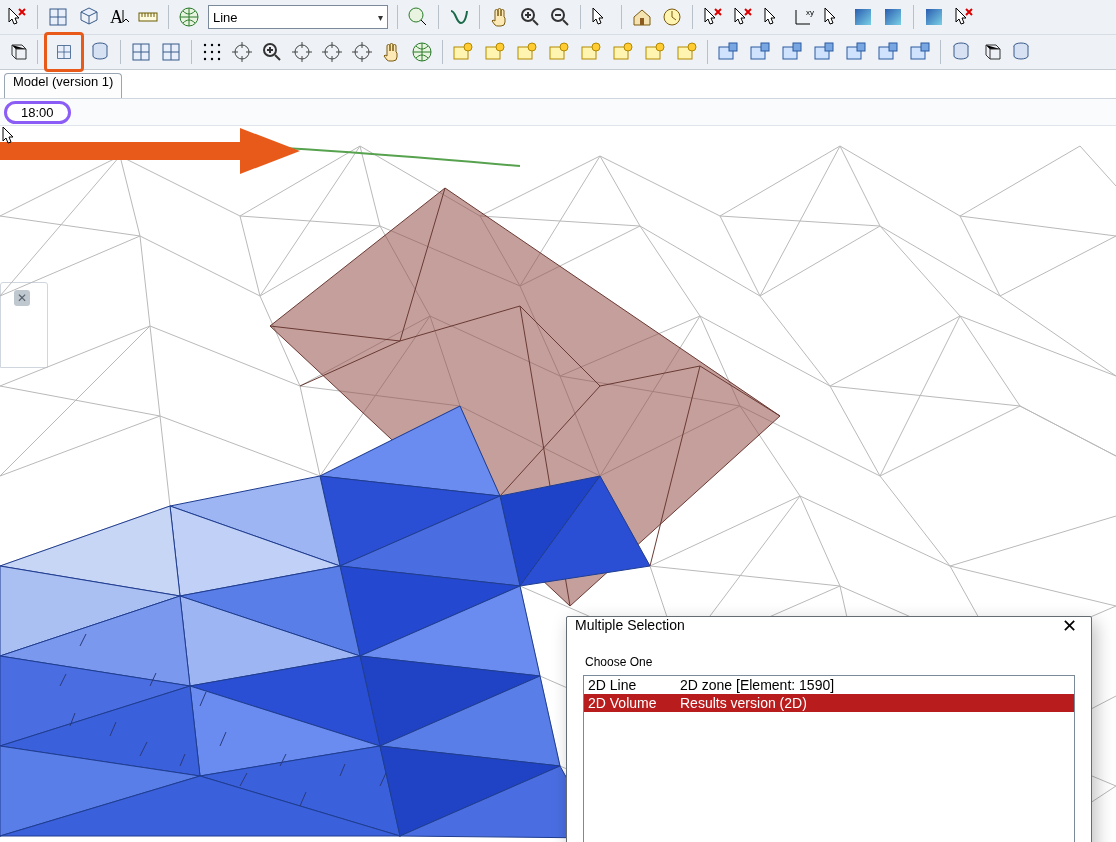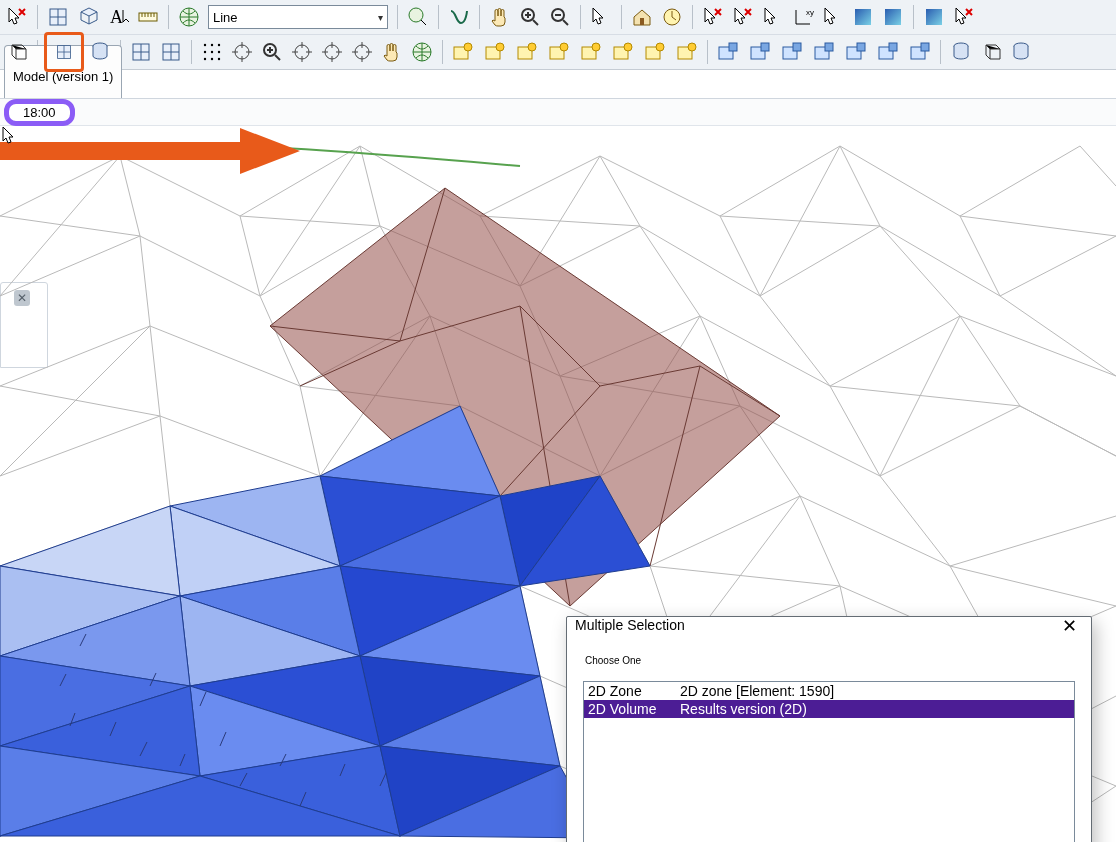--- a/index.html
+++ b/index.html
@@ -21,52 +21,52 @@
   .tb-combo{width:170px;height:22px;border:1px solid #7a8a9a;background:#fff;
     display:flex;align-items:center;padding:0 4px;font-size:13px;margin:0 4px}
   .tb-combo .arrow{margin-left:auto;font-size:10px;color:#333}
   
   .grp{display:flex;align-items:center;gap:2px}
   
   .tabbar{height:28px;background:#fff;display:flex;align-items:flex-end;
     border-bottom:1px solid #cfd6de;padding-left:4px}
   .tab{height:24px;border:1px solid #9aa6b3;border-bottom:none;
     border-top-left-radius:4px;border-top-right-radius:4px;
-    background:#fdfdfd;display:flex;align-items:flex-end;padding:14px 8px;
+    background:#fdfdfd;display:flex;align-items:flex-start;padding:0 8px;
     font-size:13px}
   
   .timeline{height:26px;background:#fafbfc;display:flex;align-items:center;
     border-bottom:1px solid #e0e5eb}
-  .time-pill{border:5px solid #8b5cf6;border-radius:12px;background:#fff;
+  .time-pill{border:3px solid #8b5cf6;border-radius:12px;background:#fff;
     padding:1px 14px;font-size:13px;margin-left:4px}
   .tab-close{position:absolute;top:164px;left:14px;width:16px;height:16px;
     background:#bfc7cf;border-radius:3px;display:flex;align-items:center;
     justify-content:center;color:#56606a;font-size:12px}
   .panel-box{position:absolute;top:156px;left:0;width:46px;height:84px;
     border:1px solid #cfd6de;background:#fff;border-top-left-radius:3px;
     border-top-right-radius:3px}
   
   .canvas{position:relative;background:#fff;height:712px}
   .canvas svg{position:absolute;left:0;top:0}
   
   .big-arrow{position:absolute;left:280px;top:576px;width:300px;height:50px}
   
   .dialog{position:absolute;left:566px;top:490px;width:524px;height:336px;
     background:#fff;border:1px solid #646c74;border-radius:2px;
     box-shadow:4px 6px 18px rgba(0,0,0,.25)}
   .dlg-title{height:30px;display:flex;align-items:flex-start;padding:0 8px;
     font-size:14px}
   .dlg-close{margin-left:auto;font-size:18px;line-height:1;padding:0 6px}
   .dlg-body{padding:6px 16px 0 16px}
-  .group-label{font-size:10px;margin:2px 0 15px 2px}
+  .group-label{font-size:12px;margin:2px 0 6px 2px}
   .listbox{border:1px solid #7a8a9a;background:#fff;height:188px;
     overflow:hidden;font-size:14px;margin-top:2px}
   .lb-row{display:flex;padding:1px 4px;white-space:pre}
   .lb-row .c1{width:92px}
-  .lb-row.sel{background:#4c1d95;color:#fff}
+  .lb-row.sel{background:#b91c1c;color:#fff}
   .cursor2{position:absolute;left:748px;top:601px;width:20px;height:20px;
     pointer-events:none}
 </style>
 </head>
 <body>
 
 <svg width="0" height="0" style="position:absolute">
   <defs>
 
     <g id="i-sel-no">
@@ -700,21 +700,21 @@
 
   <div class="dialog">
     <div class="dlg-title">
       <span>Multiple Selection</span>
       <span class="dlg-close">✕</span>
     </div>
     <div class="dlg-body">
       <div class="group-label">Choose One</div>
       <div class="listbox">
         <div class="lb-row">
-          <span class="c1">2D Zone</span>
+          <span class="c1">2D Line</span>
           <span>2D zone [Element: 1590]</span>
         </div>
         <div class="lb-row sel">
           <span class="c1">2D Volume</span>
           <span>Results version (2D)</span>
         </div>
       </div>
     </div>
 
   </div>

